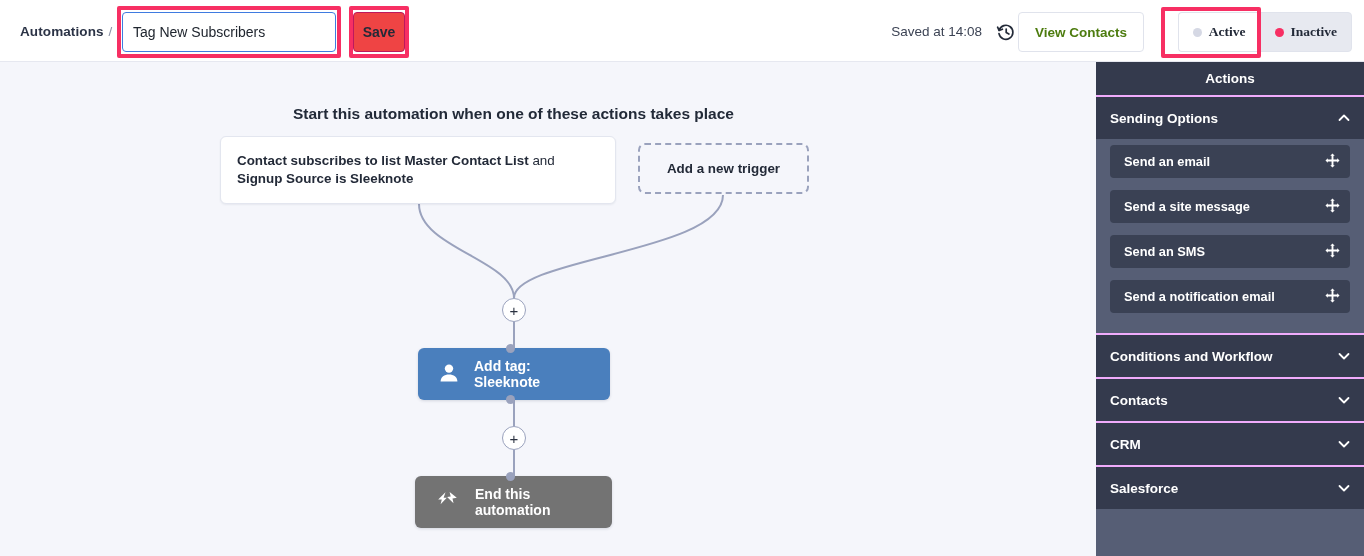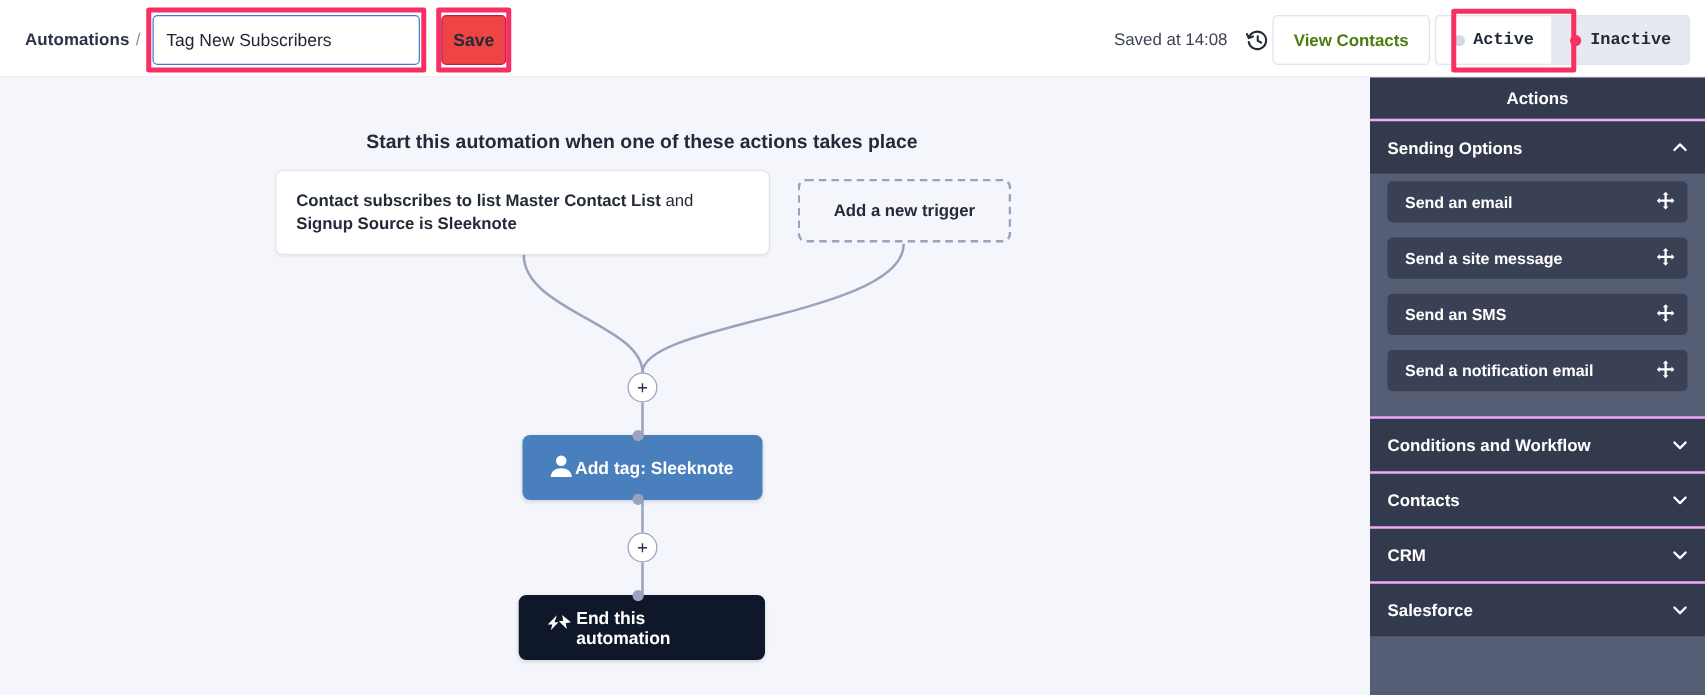--- a/index.html
+++ b/index.html
@@ -54,21 +54,21 @@
     position: absolute; right: 220px; top: 12px; height: 40px; padding: 0 16px;
     background: #fff; border: 1px solid #e0e3ec; border-radius: 4px;
     font-family: "Liberation Sans", sans-serif;
     font-size: 13.5px; font-weight: bold; color: #4d7c0f; cursor: pointer;
   }
   .seg { position: absolute; right: 12px; top: 12px; height: 40px; display: flex; }
   .seg-btn {
     display: flex; align-items: center; gap: 7px; padding: 0 14px; height: 40px;
     border: 1px solid #e0e3ec; font-size: 13.5px; font-weight: bold;
     color: #232a38; cursor: pointer; background: #fff;
-    font-family: Liberation Mono, monospace;
+    font-family: Liberation Serif, serif;
   }
   .seg-btn.left  { border-radius: 4px 0 0 4px; border-right: none; }
   .seg-btn.right { border-radius: 0 4px 4px 0; background: #e7e9f0; }
   .dot { width: 9px; height: 9px; border-radius: 50%; display: inline-block; }
   .dot.grey { background: #d5d8e4; }
   .dot.pink { background: #f72f63; }
 
   
   .canvas {
     position: absolute; left: 0; top: 62px; width: 1096px; height: 494px;
@@ -101,26 +101,26 @@
     position: absolute; width: 24px; height: 24px; border-radius: 50%;
     background: #fff; border: 1.6px solid #9aa2bd; cursor: pointer;
     display: flex; align-items: center; justify-content: center;
     font-size: 15px; color: #2a3140; line-height: 1;
   }
   #plus-1 { left: 502px; top: 236px; }
   #plus-2 { left: 502px; top: 364px; }
 
   .node {
     position: absolute; height: 52px; border-radius: 6px;
-    display: flex; align-items: center; gap: 0; padding: 0 20px;
+    display: flex; align-items: center; gap: 14px; padding: 0 20px;
     color: #fff; font-size: 14px; font-weight: bold; cursor: pointer;
     box-shadow: 0 1px 3px rgba(40,50,80,.16);
   }
   #node-addtag { left: 418px; top: 286px; width: 192px; background: #4a7fbd; }
-  #node-end    { left: 415px; top: 414px; width: 197px; background: #0f172a; }
+  #node-end    { left: 415px; top: 414px; width: 197px; background: #737373; }
   .node-dot {
     position: absolute; width: 9px; height: 9px; border-radius: 50%;
     background: #9aa2bd;
   }
 
   
   .sidebar {
     position: absolute; right: 0; top: 62px; width: 268px; height: 494px;
     background: #565e75; overflow: hidden;
   }

